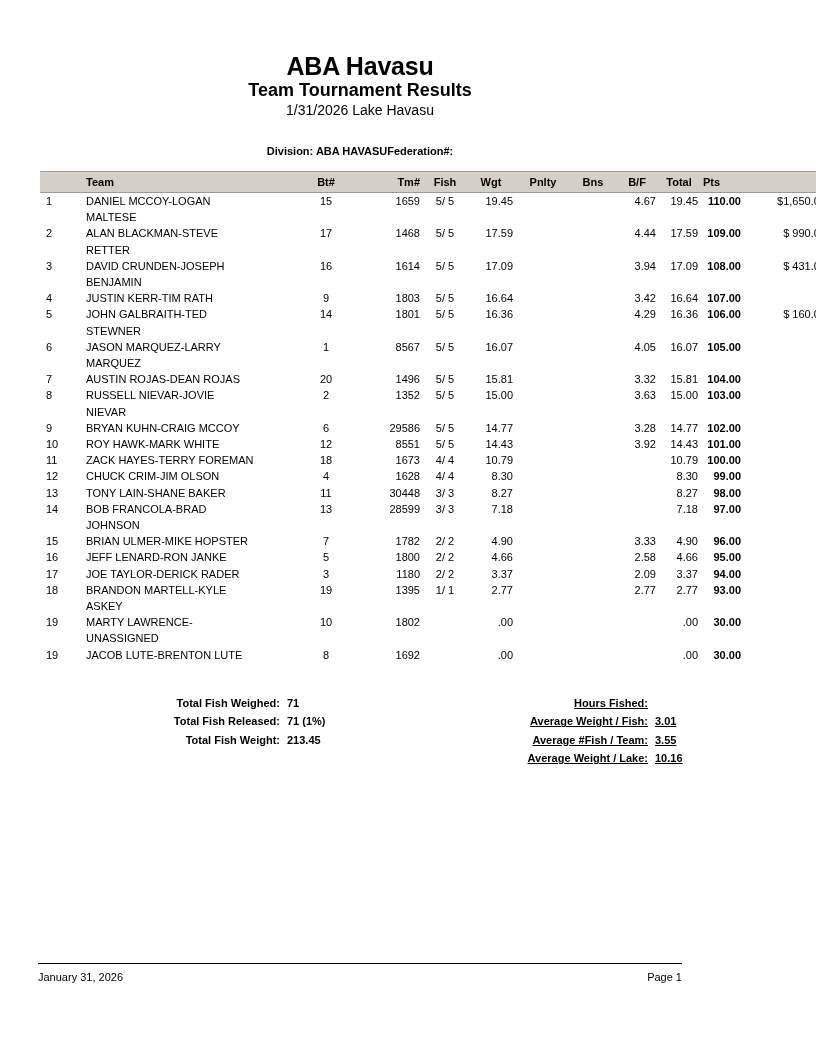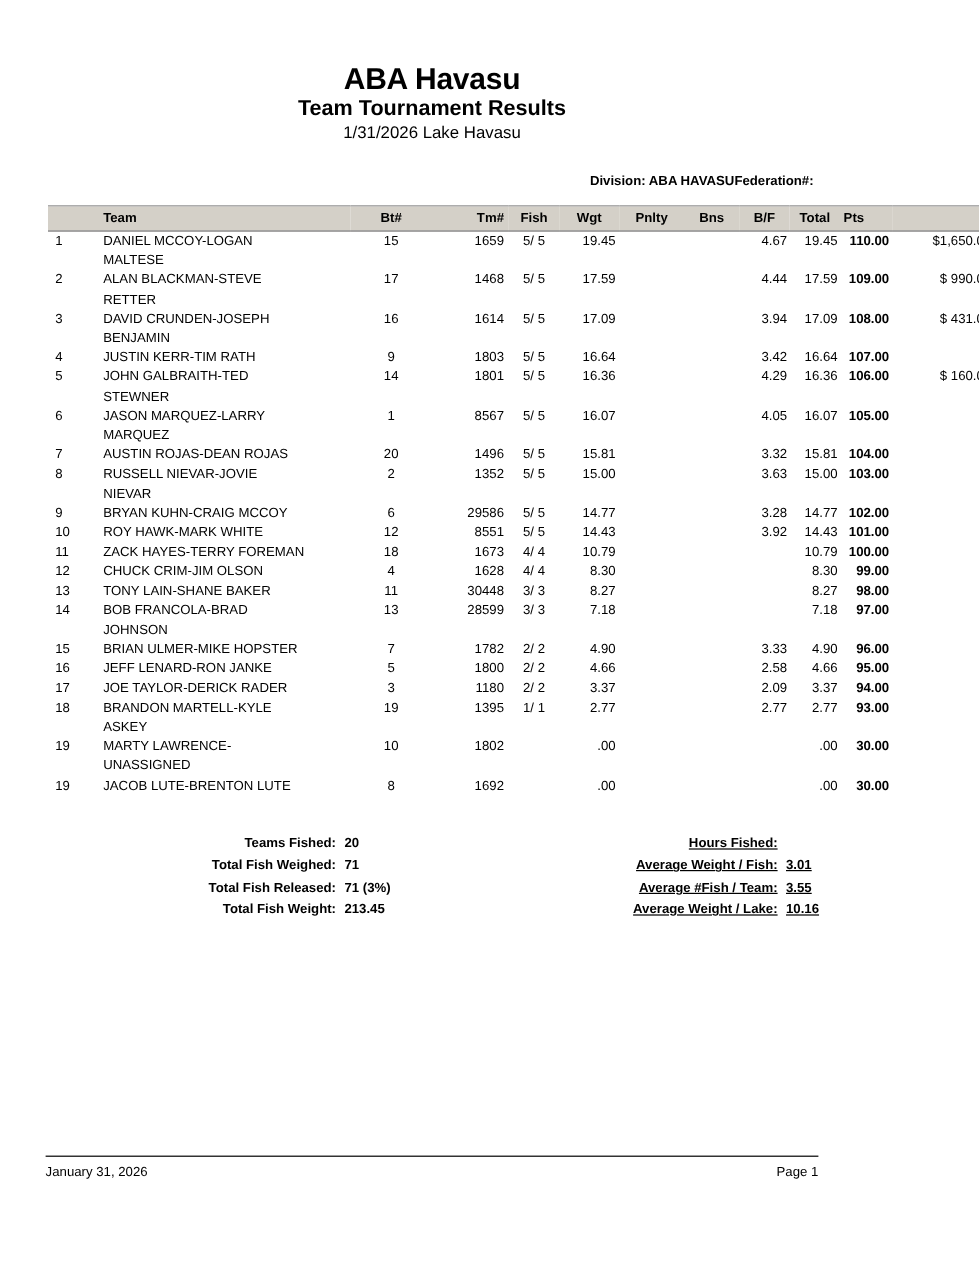--- a/index.html
+++ b/index.html
@@ -44,21 +44,21 @@
     margin-top: 1px;
   }
 
   
   .division-row {
     position: absolute;
     left: 42px;
     right: 42px;
     top: 145px;
     display: flex;
-    justify-content: flex-end;
+    justify-content: center;
     align-items: baseline;
     font-size: 11px;
     font-weight: bold;
   }
   .division-left { white-space: nowrap; }
   .division-right { white-space: nowrap; }
 
   
   .table-wrap {
     position: absolute;
@@ -522,30 +522,26 @@
             <td class="td-pts">30.00</td>
             <td class="td-money"></td>
           </tr>
         </tbody>
     </table>
   </div>
 
   <div class="summary">
     <div class="summary-col left" id="summary-left">
         <div class="sum-line">
-          <div class="sum-label">Teams Fished:</div>
-          <div class="sum-value">20</div>
-        </div>
-        <div class="sum-line">
           <div class="sum-label">Total Fish Weighed:</div>
           <div class="sum-value">71</div>
         </div>
         <div class="sum-line">
           <div class="sum-label">Total Fish Released:</div>
-          <div class="sum-value">71 (3%)</div>
+          <div class="sum-value">71 (1%)</div>
         </div>
         <div class="sum-line">
           <div class="sum-label">Total Fish Weight:</div>
           <div class="sum-value">213.45</div>
         </div>
       </div>
     <div class="summary-col right" id="summary-right">
         <div class="sum-line">
           <div class="sum-label">Hours Fished:</div>
           <div class="sum-value"></div>

